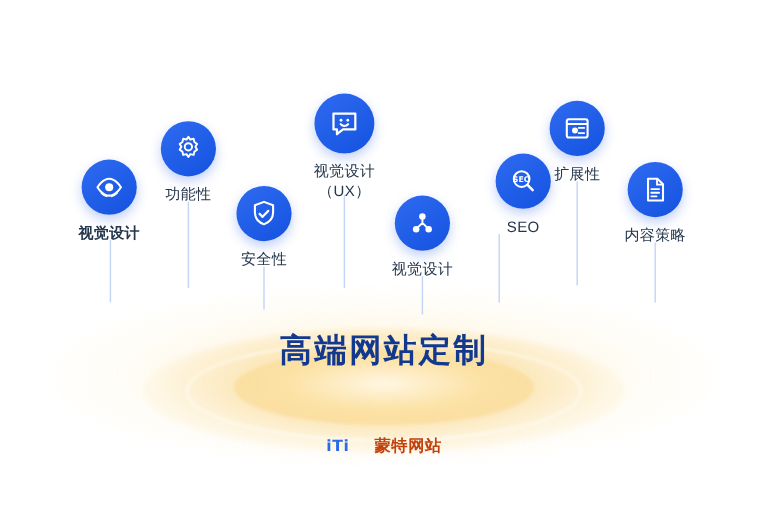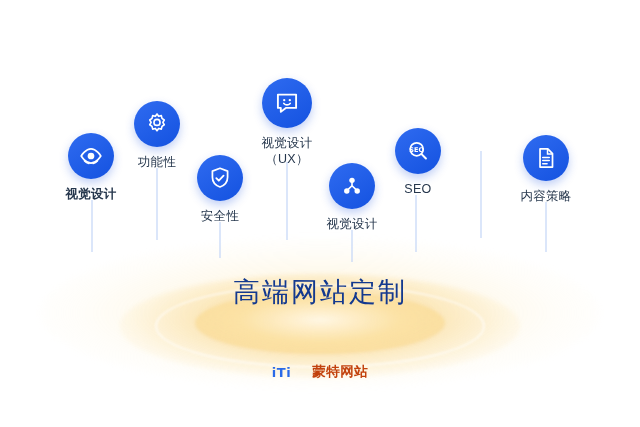--- a/index.html
+++ b/index.html
@@ -120,21 +120,21 @@
   }
 
   
   .headline {
     position: absolute;
     left: 0;
     top: 274px;
     width: 640px;
     text-align: center;
     font-size: 27px;
-    font-weight: normal;
+    font-weight: bold;
     letter-spacing: 2px;
     color: #13398f;
   }
 
   
   .brand {
     position: absolute;
     left: 0;
     top: 363px;
     width: 640px;
@@ -231,31 +231,42 @@
       <svg width="26" height="26" viewBox="0 0 24 24">
         <path d="M12 8.6v3.2M12 11.8L8.2 15.4M12 11.8l3.8 3.6" stroke="#fff" stroke-width="1.5" fill="none" stroke-linecap="round"></path>
         <circle cx="12" cy="6.8" r="2.5" fill="#fff"></circle>
         <circle cx="7.2" cy="16.6" r="2.5" fill="#fff"></circle>
         <circle cx="16.8" cy="16.6" r="2.5" fill="#fff"></circle>
       </svg>
     </div>
     <div class="node-label">视觉设计</div>
   </div>
 
-  <div class="node" style="left:368px; top:128px; width:100px;">
+  <div class="node" style="left:386px; top:128px; width:100px;">
     <div class="bubble">
       <svg width="26" height="26" viewBox="0 0 24 24">
         <circle cx="10.8" cy="10.4" r="6" fill="none" stroke="#fff" stroke-width="1.6"></circle>
         <path d="M15.3 14.9l4 4" stroke="#fff" stroke-width="1.9" stroke-linecap="round"></path>
         <text x="10.8" y="13" text-anchor="middle" font-family="DejaVu Sans, sans-serif" font-size="6" font-weight="bold" fill="#fff">SEO</text>
       </svg>
     </div>
     <div class="node-label">SEO</div>
   </div>
 
+  <div class="node" style="left:431px; top:84px; width:100px;">
+    <div class="bubble">
+      <svg width="26" height="26" viewBox="0 0 24 24">
+        <rect x="4" y="5" width="16" height="14" rx="1.6" fill="none" stroke="#fff" stroke-width="1.6"></rect>
+        <path d="M4 8.6h16" stroke="#fff" stroke-width="1.4"></path>
+        <circle cx="10.3" cy="13.6" r="2.3" fill="#fff"></circle>
+        <path d="M13.2 11.6h4.2M13.2 15.6h4.2" stroke="#fff" stroke-width="1.3" stroke-linecap="round"></path>
+      </svg>
+    </div>
+    <div class="node-label">扩展性</div>
+  </div>
 
   <div class="node" style="left:496px; top:135px; width:100px;">
     <div class="bubble">
       <svg width="26" height="26" viewBox="0 0 24 24">
         <path d="M6.5 3.6h7.2l4.3 4.3v12.5H6.5z" fill="none" stroke="#fff" stroke-width="1.6" stroke-linejoin="round"></path>
         <path d="M13.4 3.8v4.4h4.4" fill="none" stroke="#fff" stroke-width="1.4"></path>
         <path d="M9 11.6h6M9 14.4h6M9 17.2h4" stroke="#fff" stroke-width="1.4" stroke-linecap="round"></path>
       </svg>
     </div>
     <div class="node-label">内容策略</div>

